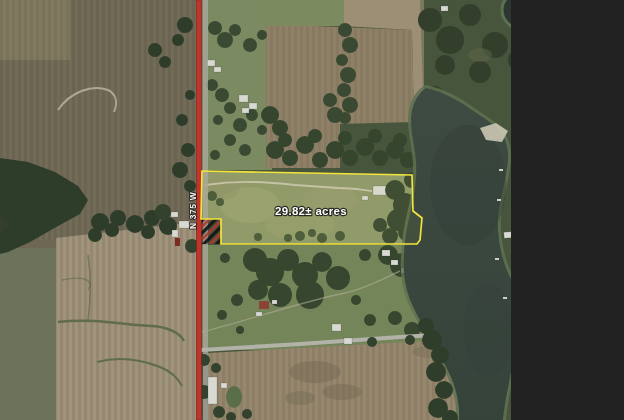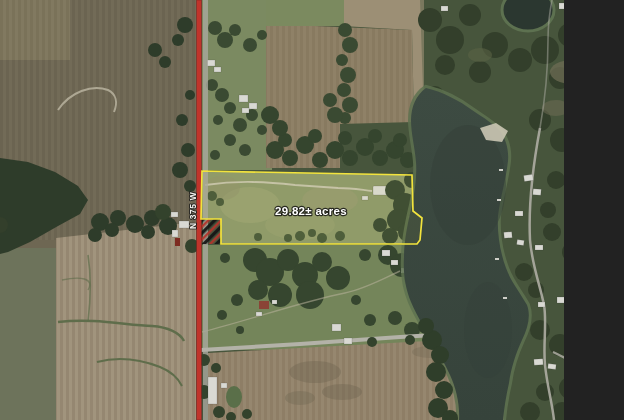--- a/index.html
+++ b/index.html
@@ -1,17 +1,17 @@
 <!DOCTYPE html>
 <html><head>
 <meta charset="utf-8">
 <style>
   html,body{margin:0;padding:0;background:#222;}
   #stage{
-    position:relative;width:564px;height:420px;overflow:hidden;
+    position:relative;width:511px;height:420px;overflow:hidden;
     font-family:"Liberation Sans", sans-serif;
   }
   svg{display:block}
   .map-label{
     fill:#ffffff;font-weight:bold;
     paint-order:stroke fill;stroke:rgba(15,15,15,0.8);stroke-width:2.4px;
     stroke-linejoin:round;letter-spacing:.3px;
   }
   .road-label{
     fill:#f2f2ee;font-weight:bold;

